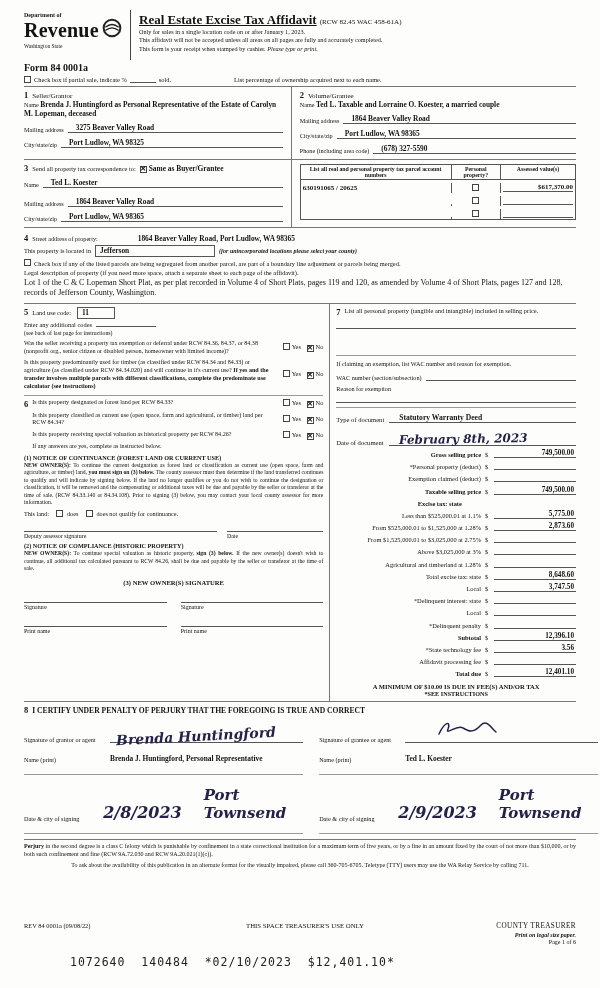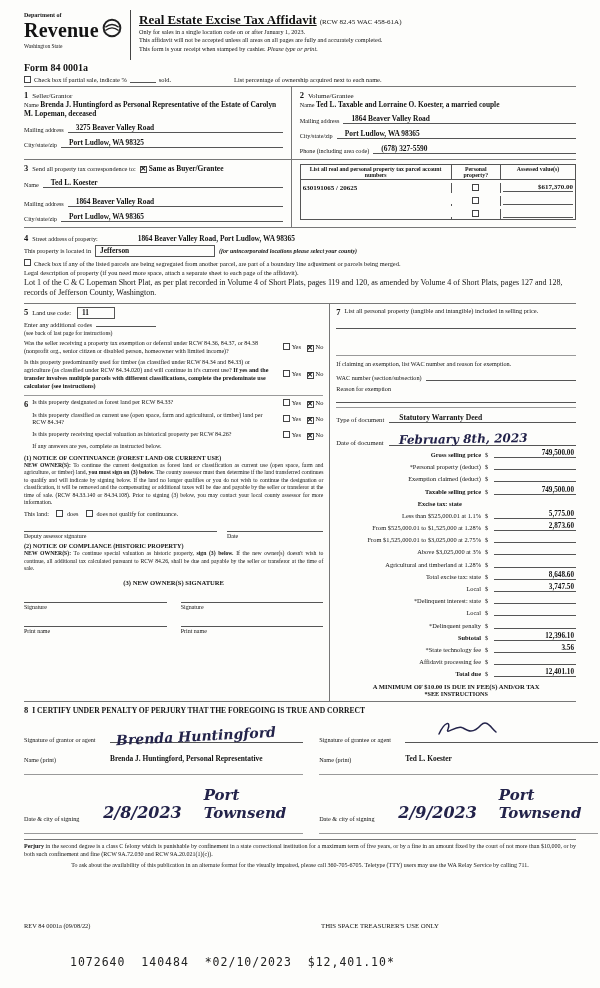--- a/index.html
+++ b/index.html
@@ -555,17 +555,22 @@
       </div>
     </div>
   </div>
 
   <div class="perjury"><b>Perjury</b><span> in the second degree is a class C felony which is punishable by confinement in a state correctional institution for a maximum term of five years, or by a fine in an amount fixed by the court of not more than $10,000, or by both such confinement and fine (RCW 9A.72.030 and RCW 9A.20.021(1)(c)).</span></div>
   <div class="altfmt">To ask about the availability of this publication in an alternate format for the visually impaired, please call 360-705-6705. Teletype (TTY) users may use the WA Relay Service by calling 711.</div>
 
   <div class="footrow">
     <span class="footrev">REV 84 0001a (09/08/22)</span>
     <span class="foottspace">THIS SPACE TREASURER'S USE ONLY</span>
+    <span class="ctblock">
+      <span class="county">COUNTY TREASURER</span>
+      <span class="legalsize">Print on legal size paper.</span>
+      <span class="pg">Page 1 of 6</span>
+    </span>
   </div>
 
   <div class="stamp">1072640  140484  *02/10/2023  $12,401.10*</div>
 
 </div>
 
 </body></html>

